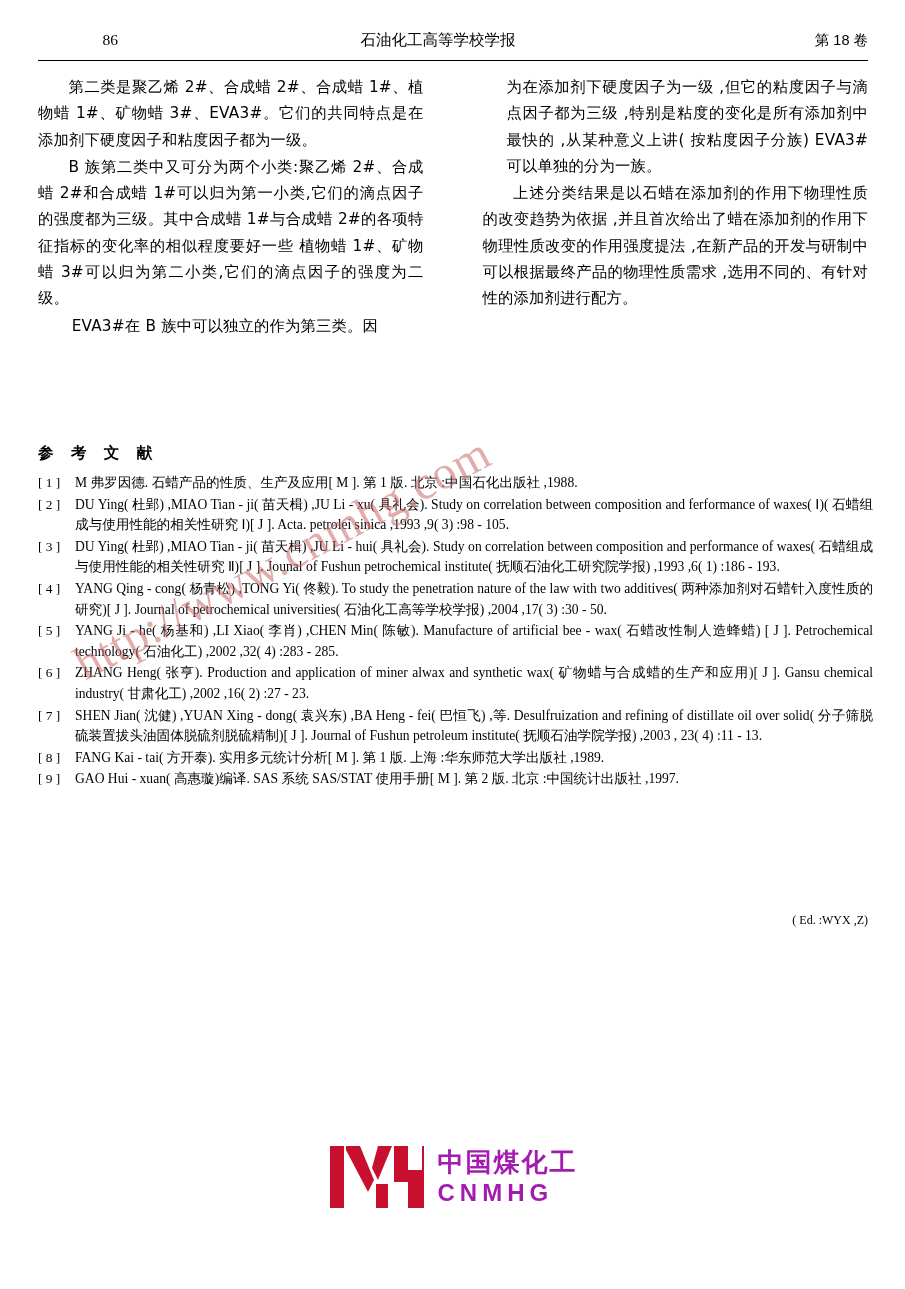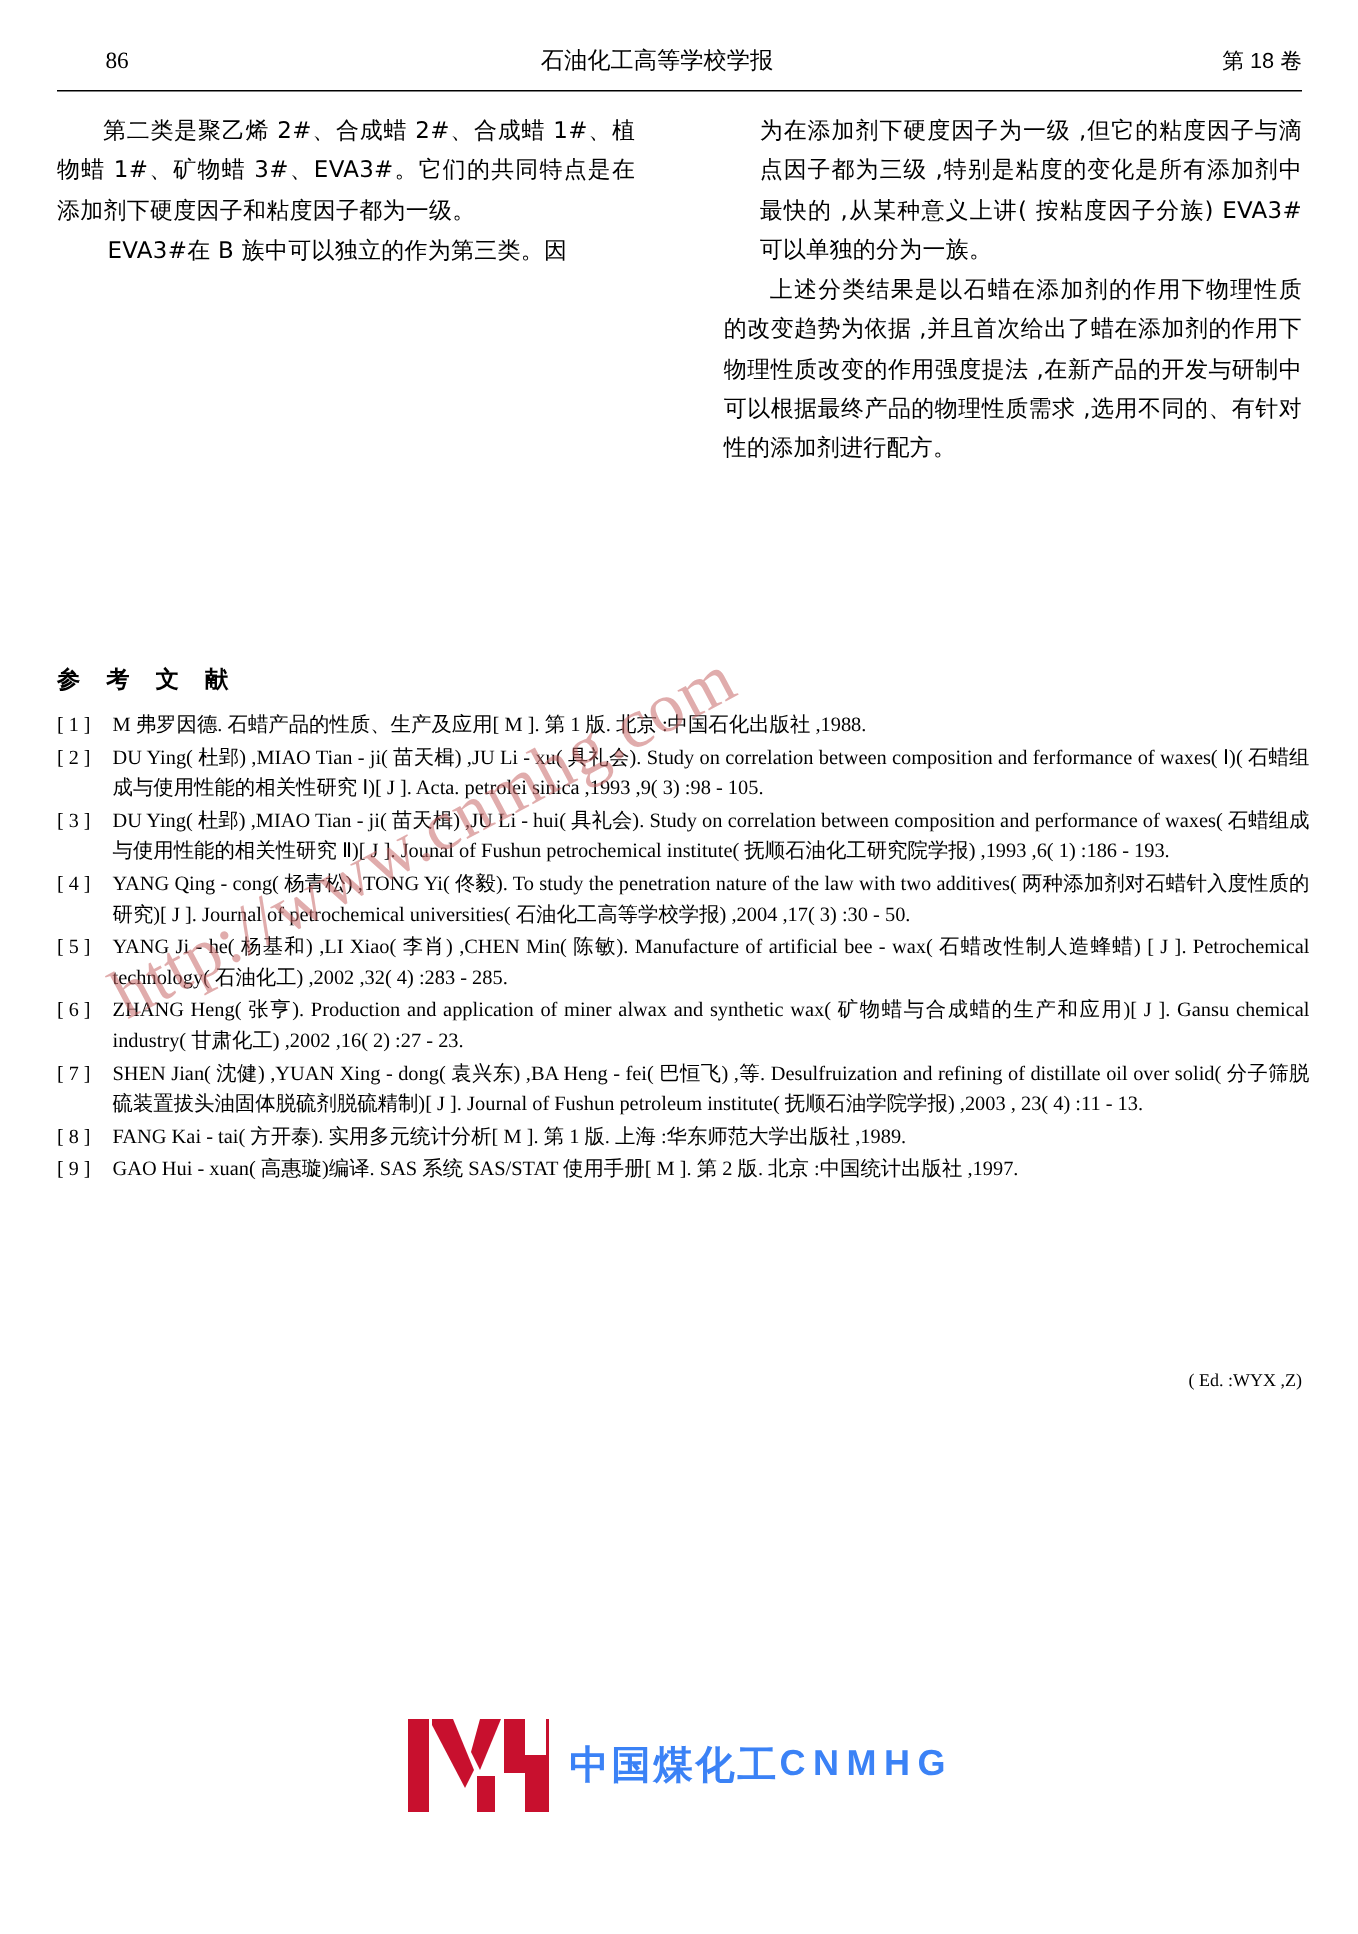--- a/index.html
+++ b/index.html
@@ -26,21 +26,21 @@
     position: absolute;
     top: 30px;
     left: 38px;
     width: 830px;
     height: 26px;
     font-size: 15.5px;
     display: flex;
     align-items: baseline;
     justify-content: space-between;
   }
-  .running-head .rh-page { width: 80px; text-align: center; }
+  .running-head .rh-page { width: 80px; text-align: right; }
   .running-head .rh-title {
     flex: 1;
     text-align: center;
     font-family: "DejaVu Sans", "Liberation Sans", sans-serif;
     font-size: 15.5px;
   }
   .running-head .rh-vol {
     width: 110px;
     text-align: right;
     font-family: Liberation Sans, sans-serif;
@@ -160,23 +160,23 @@
     align-items: center;
   }
   .logo-mark {
     width: 96px;
     height: 74px;
     position: relative;
     margin-right: 14px;
   }
   .logo-text {
     display: flex;
-    flex-direction: row;
+    flex-direction: column;
     justify-content: flex-start;
-    color: #3b82f6;
+    color: #a21caf;
   }
   .logo-cn {
     font-family: "DejaVu Sans", "Liberation Sans", sans-serif;
     font-size: 26px;
     font-weight: bold;
     letter-spacing: 2px;
     line-height: 32px;
   }
   .logo-en {
     font-family: "Liberation Sans", sans-serif;
@@ -194,20 +194,21 @@
   <div class="running-head">
     <span class="rh-page">86</span>
     <span class="rh-title">石油化工高等学校学报</span>
     <span class="rh-vol">第 18 卷</span>
   </div>
   <div class="rule"></div>
 
   <div class="columns">
     <div class="col">
       <p>第二类是聚乙烯 2#、合成蜡 2#、合成蜡 1#、植物蜡 1#、矿物蜡 3#、EVA3#。它们的共同特点是在添加剂下硬度因子和粘度因子都为一级。</p>
+      <p>B 族第二类中又可分为两个小类:聚乙烯 2#、合成蜡 2#和合成蜡 1#可以归为第一小类,它们的滴点因子的强度都为三级。其中合成蜡 1#与合成蜡 2#的各项特征指标的变化率的相似程度要好一些 植物蜡 1#、矿物蜡 3#可以归为第二小类,它们的滴点因子的强度为二级。</p>
       <p class="eva">EVA3#在 B 族中可以独立的作为第三类。因</p>
     </div>
     <div class="col">
       <p class="noindent">为在添加剂下硬度因子为一级 ,但它的粘度因子与滴点因子都为三级 ,特别是粘度的变化是所有添加剂中最快的 ,从某种意义上讲( 按粘度因子分族) EVA3#可以单独的分为一族。</p>
       <p>上述分类结果是以石蜡在添加剂的作用下物理性质的改变趋势为依据 ,并且首次给出了蜡在添加剂的作用下物理性质改变的作用强度提法 ,在新产品的开发与研制中可以根据最终产品的物理性质需求 ,选用不同的、有针对性的添加剂进行配方。</p>
     </div>
   </div>
 
   <div class="ref-heading">参 考 文 献</div>
 

